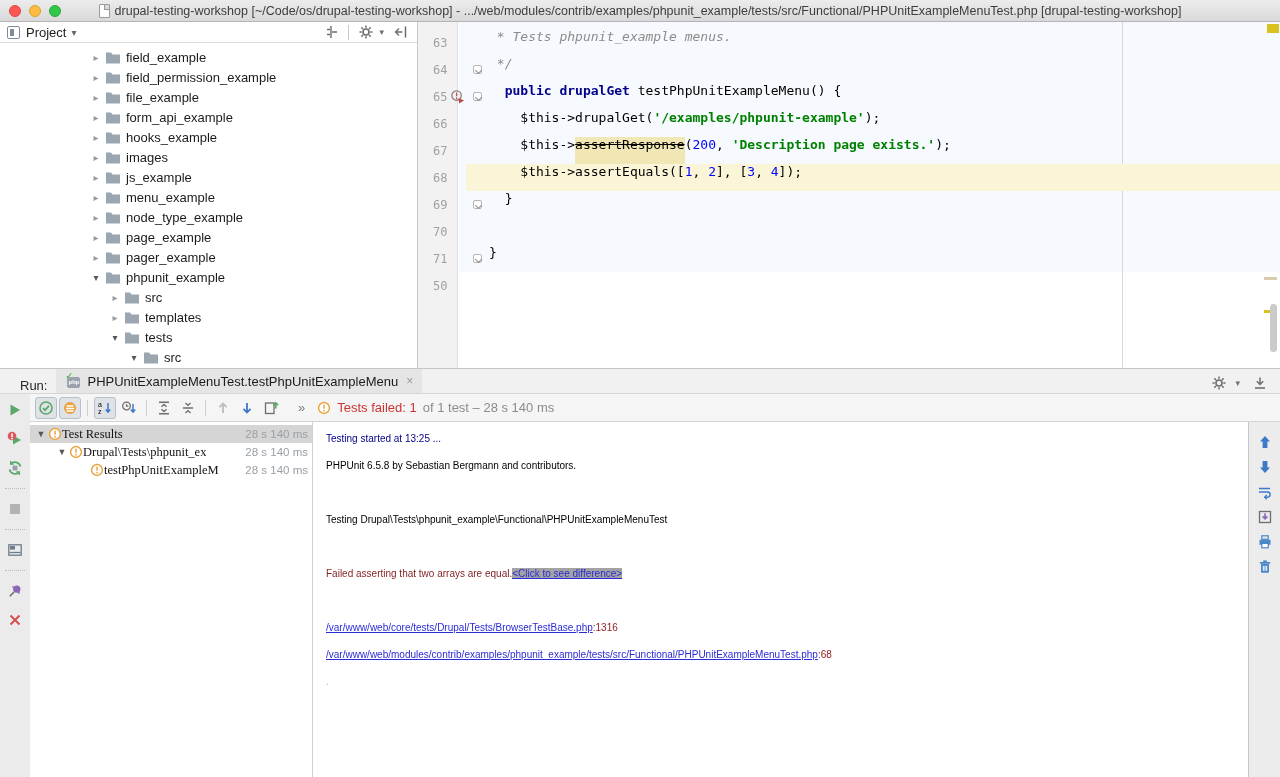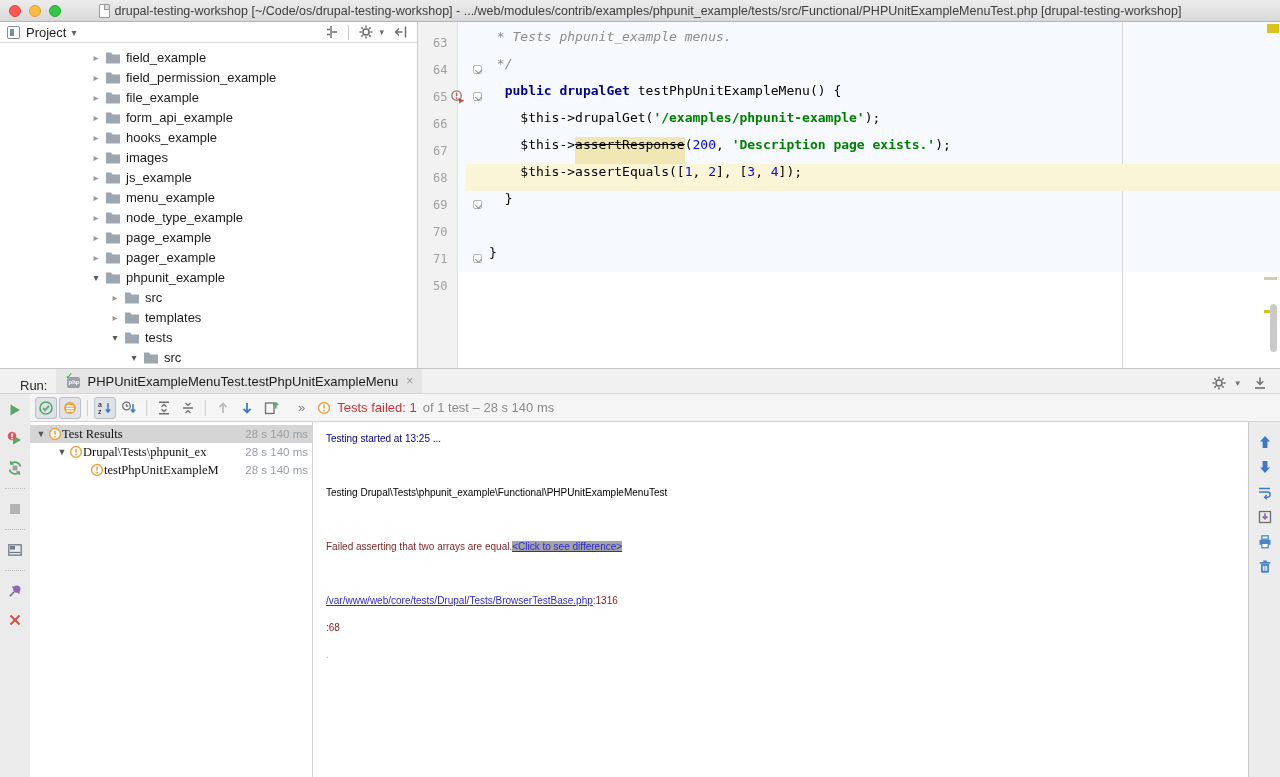--- a/index.html
+++ b/index.html
@@ -581,35 +581,39 @@
                   </svg></span>
                 <span class="tt-label">testPhpUnitExampleM</span>
                 <span class="tt-time">28 s 140 ms</span>
               </div>
             </div>
           <div class="console-wrap">
             <div id="console">
                 <div class="con-row">
                   <span class="c-sys">Testing started at 13:25 ...</span>
                 </div>
+                <div class="con-row">
+                  <span class="c-out">PHPUnit 6.5.8 by Sebastian Bergmann and contributors.</span>
+                </div>
                 <div class="con-row"></div>
                 <div class="con-row">
                   <span class="c-out">Testing Drupal\Tests\phpunit_example\Functional\PHPUnitExampleMenuTest</span>
                 </div>
                 <div class="con-row"></div>
                 <div class="con-row">
                   <span class="c-err">Failed asserting that two arrays are equal. </span>
                   <a class="c-link-boxed">&lt;Click to see difference&gt;</a>
                 </div>
                 <div class="con-row"></div>
                 <div class="con-row">
                   <a class="c-link">/var/www/web/core/tests/Drupal/Tests/BrowserTestBase.php</a>
                   <span class="c-lineref">:1316</span>
                 </div>
                 <div class="con-row">
+                  <a class="c-link">/var/www/web/modules/contrib/examples/phpunit_example/tests/src/Functional/PHPUnitExampleMenuTest.php</a>
                   <span class="c-lineref">:68</span>
                 </div>
                 <div class="con-row">
                   <span class="c-dim">.</span>
                 </div>
               </div>
             <div class="console-strip" id="console-strip">
                 <span class="cs-btn">
                   <svg width="16" height="16" viewBox="0 0 16 16" fill="none">
                     <path d="M8 2l5 5.5h-2.6V14H5.6V7.5H3Z" fill="#3e78c8"></path>

